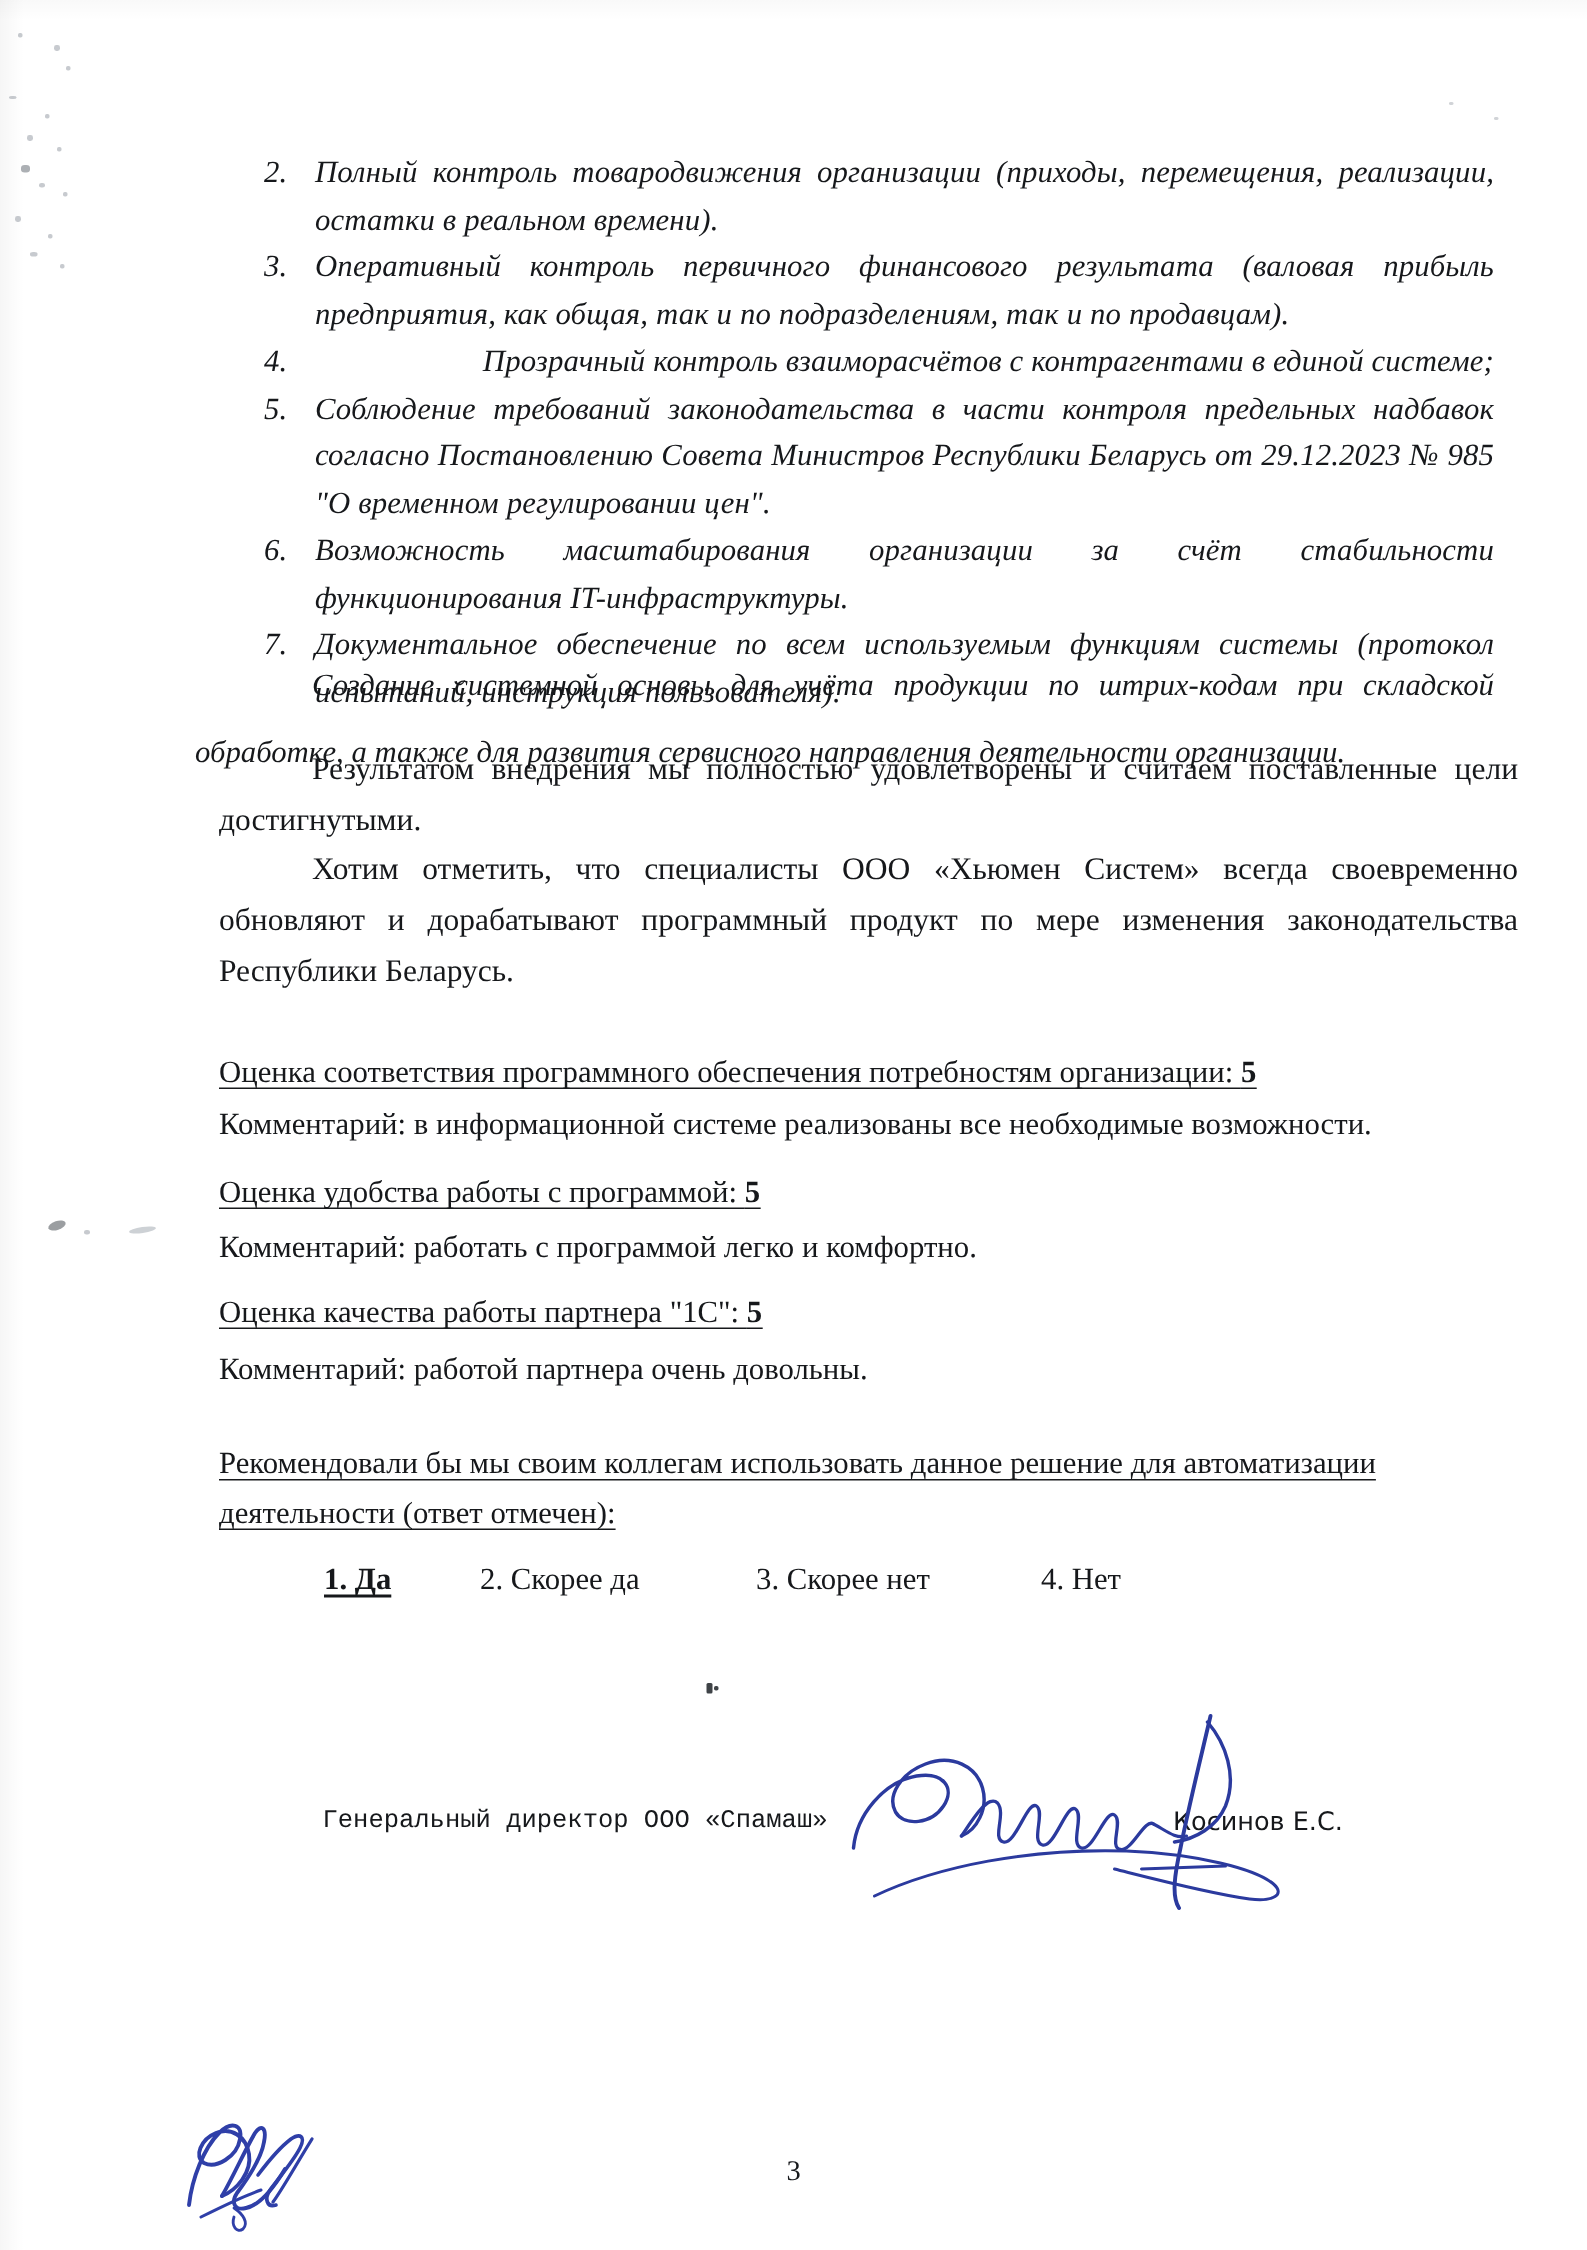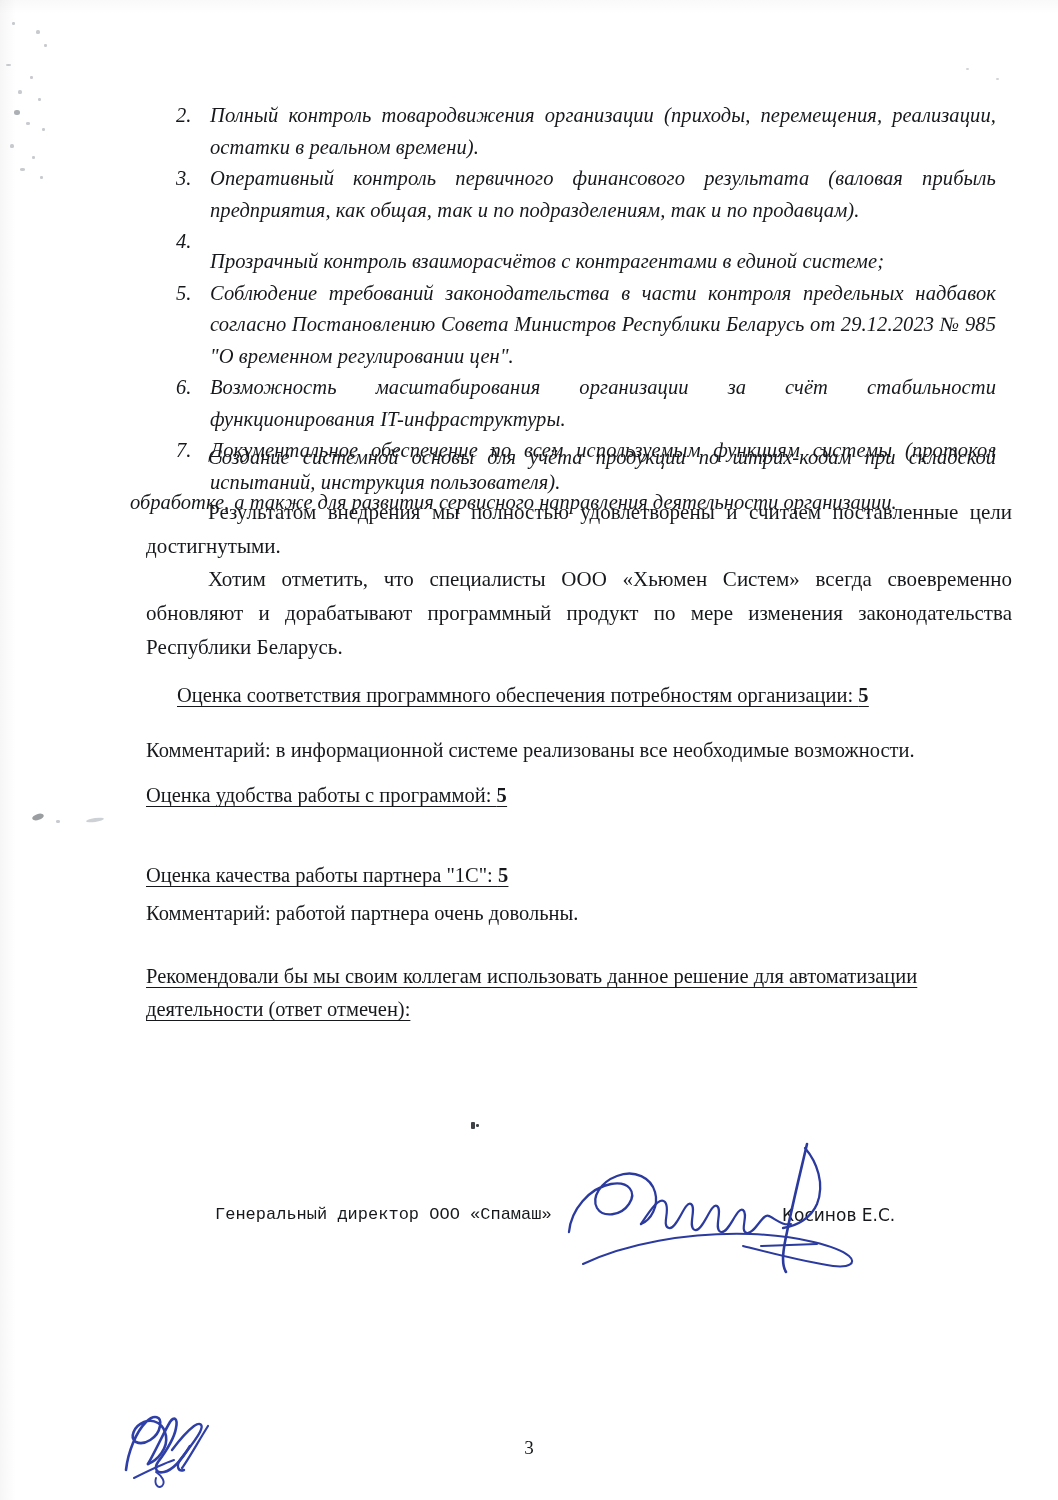--- a/index.html
+++ b/index.html
@@ -54,21 +54,21 @@
     width: 34px;
     flex: 0 0 34px;
     text-align: left;
     font-style: italic;
   }
   .li .txt {
     flex: 1 1 auto;
     text-align: justify;
     text-justify: inter-word;
   }
-  .li .txt.nojust { text-align: left; margin-top: 20px; }
+  .li .txt.nojust { text-align: right; }
 
   
   .italic-para {
     position: absolute;
     left: 130px;
     top: 435px;
     width: 866px;
     font-style: italic;
     font-size: 20.5px;
     line-height: 45px;
@@ -285,39 +285,46 @@
 
   </div>
 
   <div class="italic-para">Создание системной основы для учёта продукции по штрих-кодам при складской обработке, а также для развития сервисного направления деятельности организации.</div>
 
   <div class="para" style="top:495px;">Результатом внедрения мы полностью удовлетворены и считаем поставленные цели достигнутыми.</div>
 
   <div class="para" style="top:562px;">Хотим отметить, что специалисты ООО «Хьюмен Систем» всегда своевременно обновляют и дорабатывают программный продукт по мере изменения законодательства Республики Беларусь.</div>
 
 
-  <div class="line u" style="top:680px;margin-left:31px;">
+  <div class="line u" style="top:700px;">
     <span>Оценка соответствия программного обеспечения потребностям организации: </span><span class="score">5</span>
   </div>
   <div class="line" style="top:735px;">Комментарий: в информационной системе реализованы все необходимые возможности.</div>
 
   <div class="line u" style="top:780px;">
     <span>Оценка удобства работы с программой: </span><span class="score">5</span>
   </div>
+  <div class="line" style="top:817px;">Комментарий: работать с программой легко и комфортно.</div>
 
   <div class="line u" style="top:860px;">
     <span>Оценка качества работы партнера "1С": </span><span class="score">5</span>
   </div>
   <div class="line" style="top:898px;">Комментарий: работой партнера очень довольны.</div>
 
   <div class="question">
     <span>Рекомендовали бы мы своим коллегам использовать данное решение для автоматизации</span><br>
     <span>деятельности (ответ отмечен):</span>
   </div>
 
+  <div class="options">
+    <span class="opt opt-1 sel">1. Да</span>
+    <span class="opt opt-2">2. Скорее да</span>
+    <span class="opt opt-3">3. Скорее нет</span>
+    <span class="opt opt-4">4. Нет</span>
+  </div>
 
   <div class="sign-row">Генеральный директор ООО «Спамаш»</div>
 
   <div class="sign-name">Косинов Е.С.</div>
 
   <svg class="signature-ink" viewBox="0 0 340 140" xmlns="http://www.w3.org/2000/svg">
     <g fill="none" stroke="#2b3a9e" stroke-linecap="round" stroke-linejoin="round">
       <path d="M14 92 C16 70, 34 48, 56 44 C74 41, 82 52, 74 64 C66 76, 48 78, 42 68
                C36 57, 46 42, 62 36 C80 29, 96 38, 100 52 C104 66, 96 80, 86 84" stroke-width="2.3"></path>
       <path d="M86 84 C94 72, 104 56, 110 62 C116 69, 106 86, 114 88 C122 90, 130 60, 136 64

